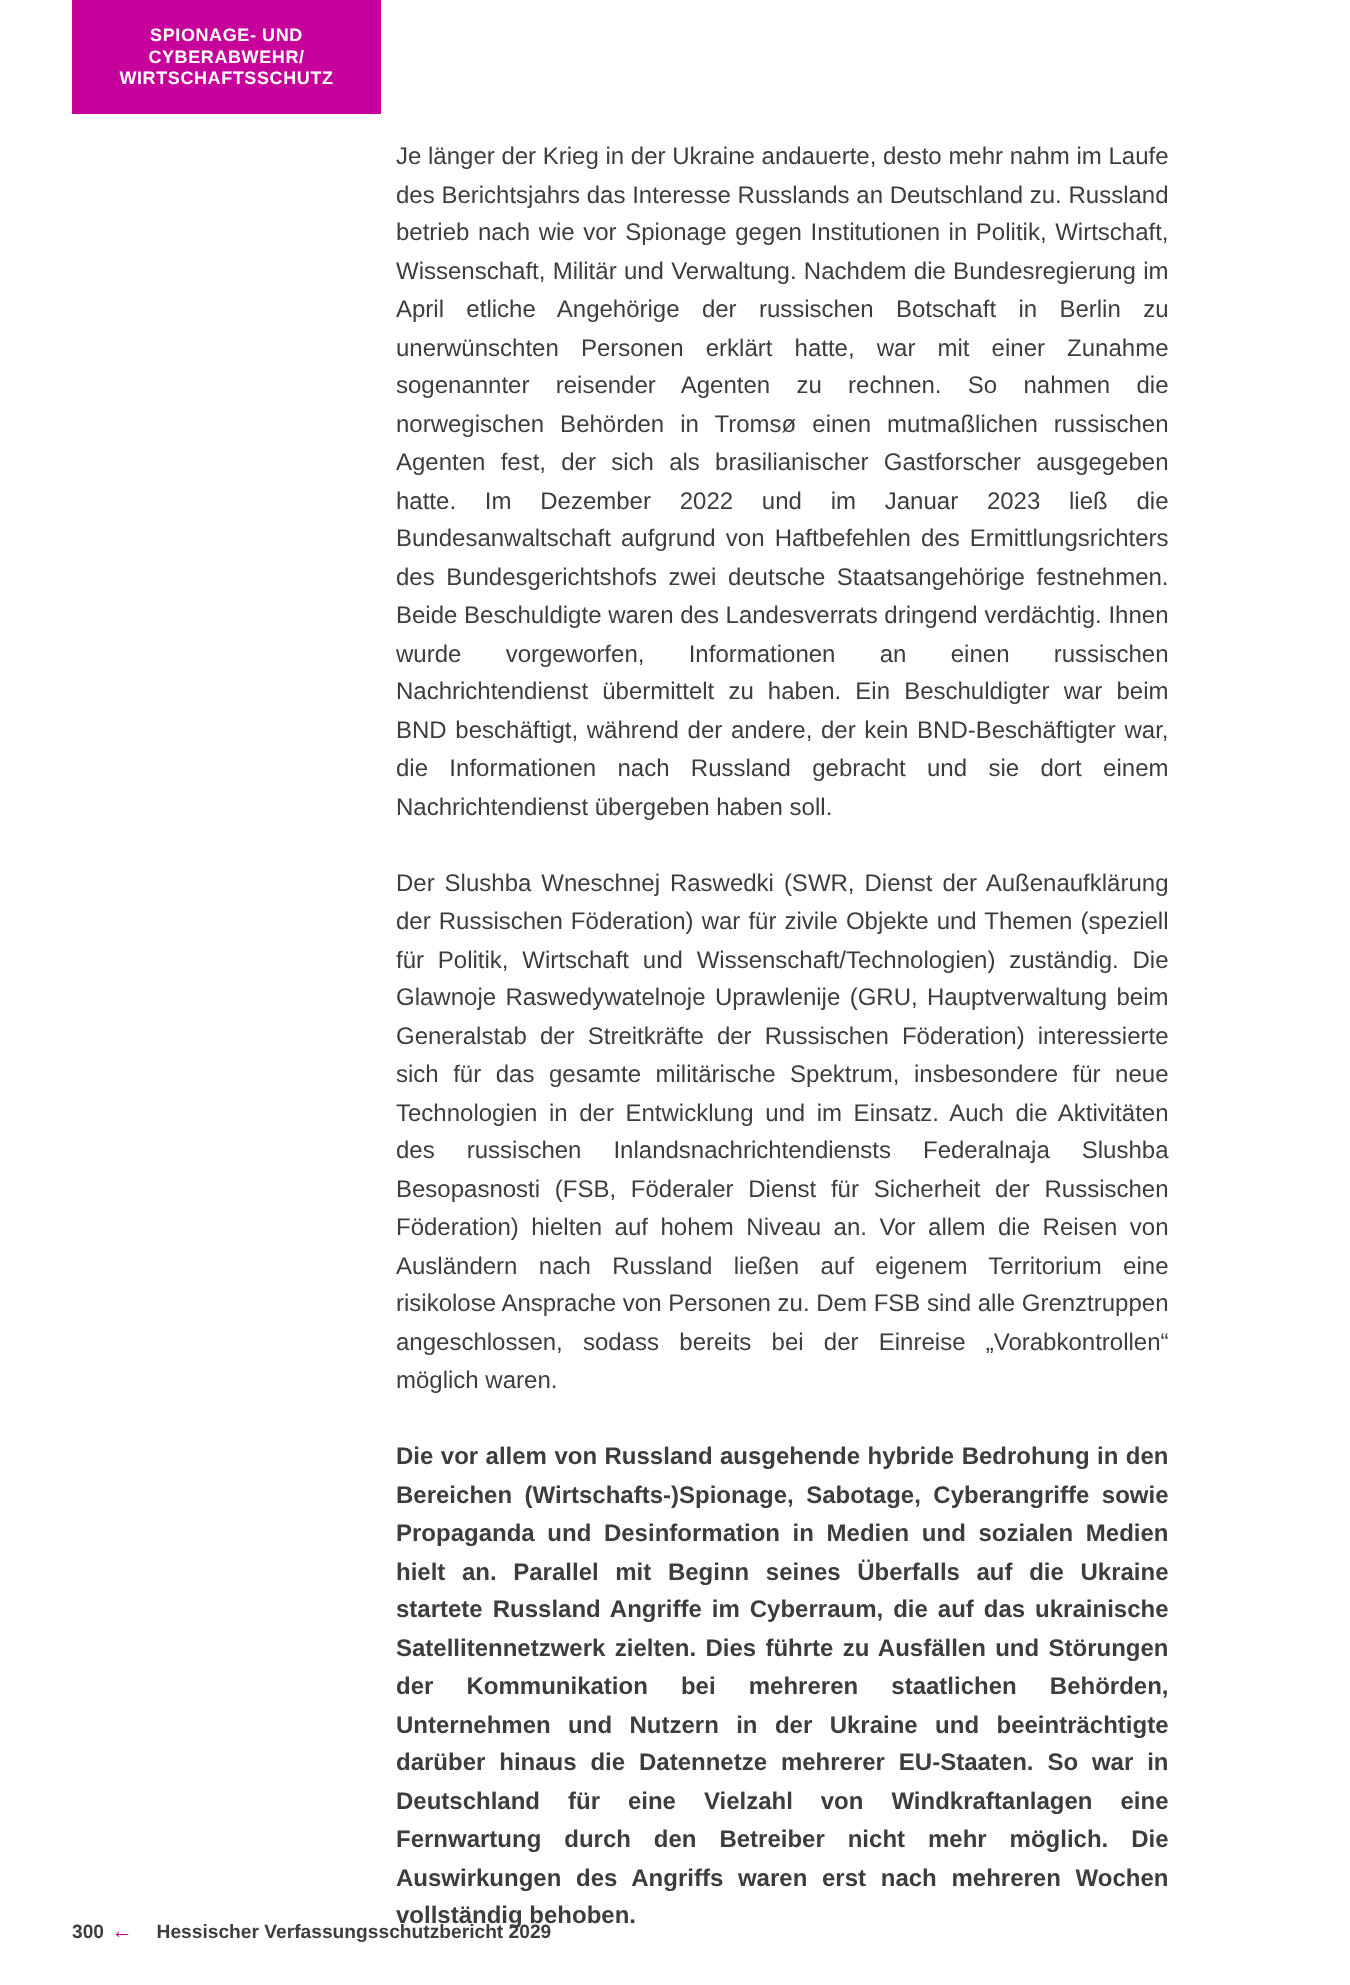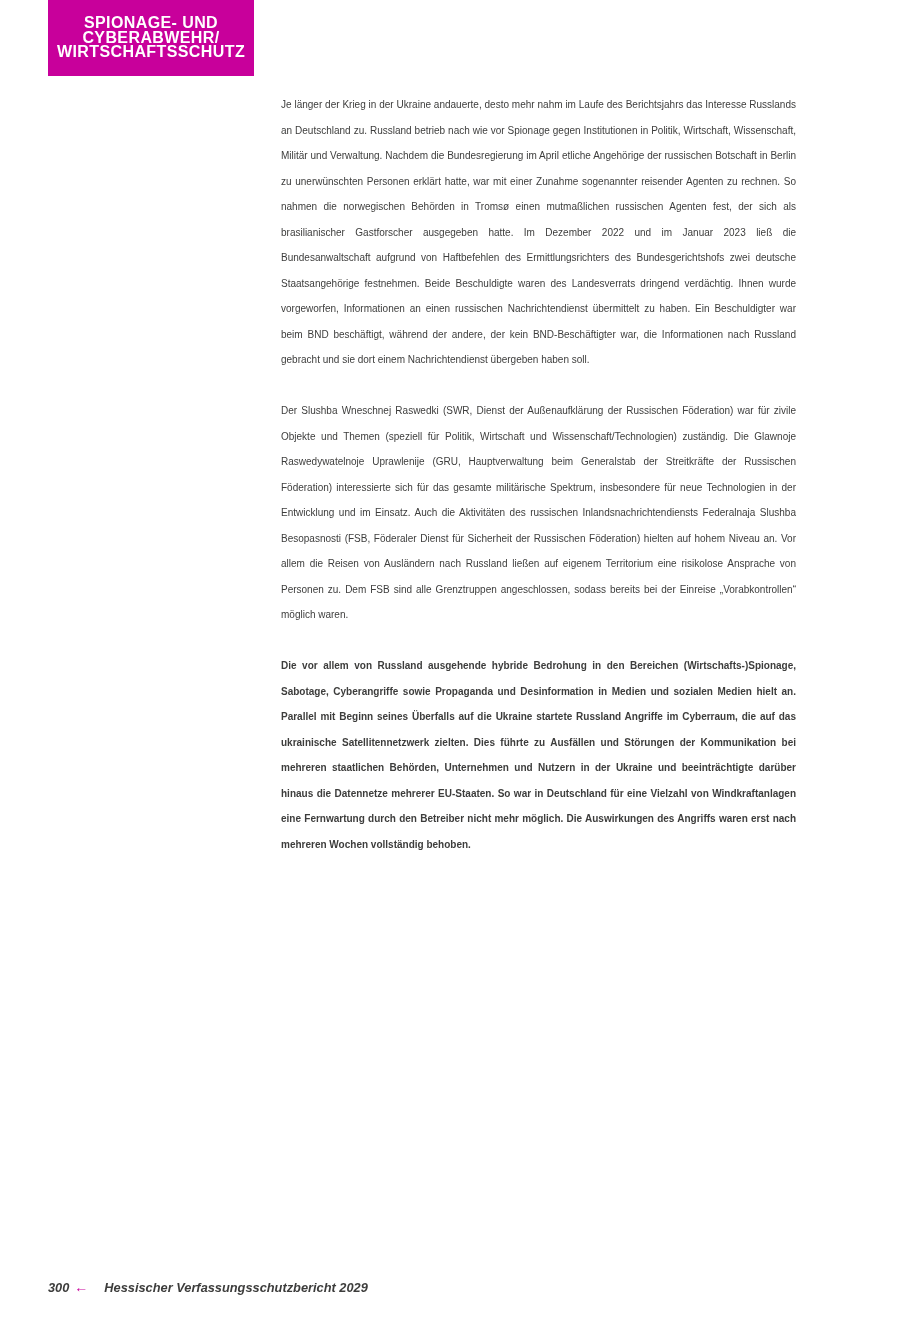--- a/index.html
+++ b/index.html
@@ -28,53 +28,52 @@
     width: 206px;
     height: 76px;
     background: var(--accent);
     color: #ffffff;
     display: flex;
     flex-direction: column;
     align-items: center;
     justify-content: center;
     text-align: center;
     font-weight: bold;
-    font-size: 16px;
+    font-size: 12px;
     line-height: 14.5px;
     letter-spacing: 0.4px;
   }
   
   .content {
     position: absolute;
-    left: 281px;
+    left: 264px;
     top: 92px;
     width: 515px;
     color: var(--text);
-    font-size: 10px;
+    font-size: 16px;
     line-height: 25.5px;
     text-align: justify;
     hyphens: manual;
     -webkit-hyphens: manual;
   }
   .content p {
     margin: 0 0 25.5px 0;
   }
   .content p:last-child { margin-bottom: 0; font-weight: bold; }
   
   .footer {
     position: absolute;
     left: 48px;
     top: 1279px;
     display: flex;
     align-items: baseline;
     font-size: 12.8px;
     font-weight: bold;
     color: var(--text);
     white-space: nowrap;
-    font-style: italic;
   }
   .footer .pagenum { margin-right: 5px; }
   .footer .arrow {
     color: var(--accent);
     font-size: 14px;
     margin-right: 16px;
     font-weight: bold;
   }
 </style>
 </head>

